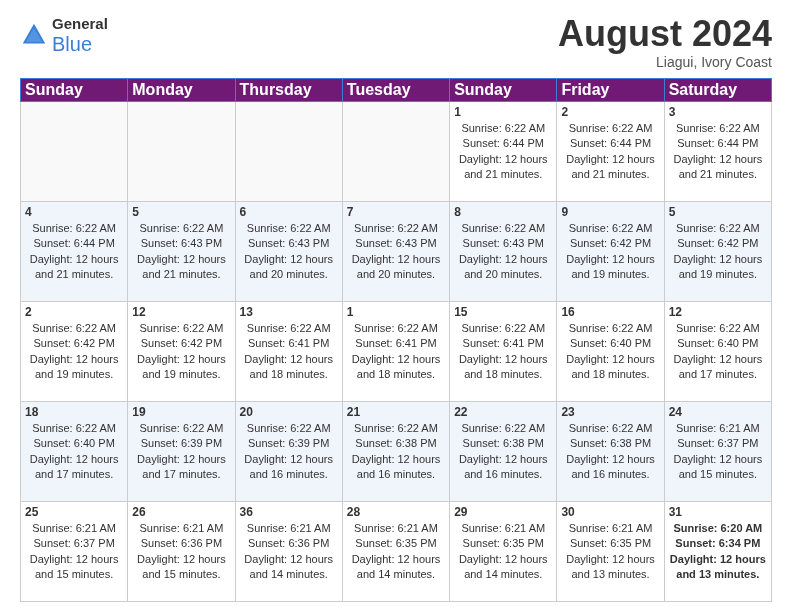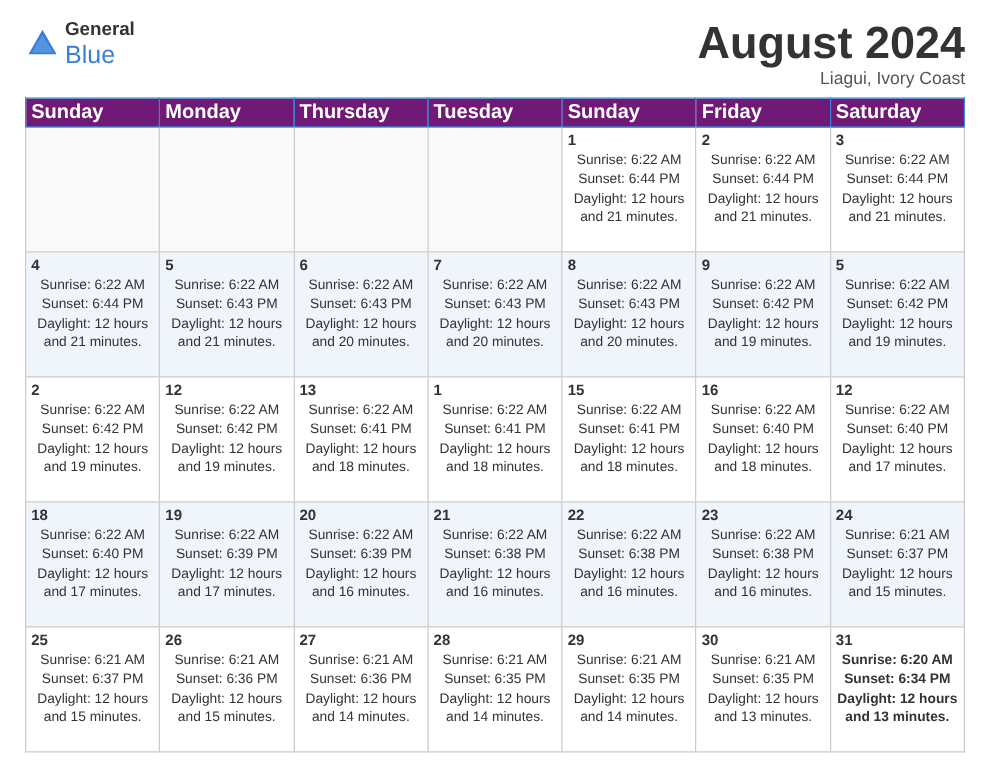--- a/index.html
+++ b/index.html
@@ -329,21 +329,21 @@
 and 15 minutes.</div>
           </td>
           <td>
             <span class="day-num">26</span>
             <div class="day-info" style="white-space: pre-line;">Sunrise: 6:21 AM
 Sunset: 6:36 PM
 Daylight: 12 hours
 and 15 minutes.</div>
           </td>
           <td>
-            <span class="day-num">27</span>
+            <span class="day-num">36</span>
             <div class="day-info" style="white-space: pre-line;">Sunrise: 6:21 AM
 Sunset: 6:36 PM
 Daylight: 12 hours
 and 14 minutes.</div>
           </td>
           <td>
             <span class="day-num">28</span>
             <div class="day-info" style="white-space: pre-line;">Sunrise: 6:21 AM
 Sunset: 6:35 PM
 Daylight: 12 hours

